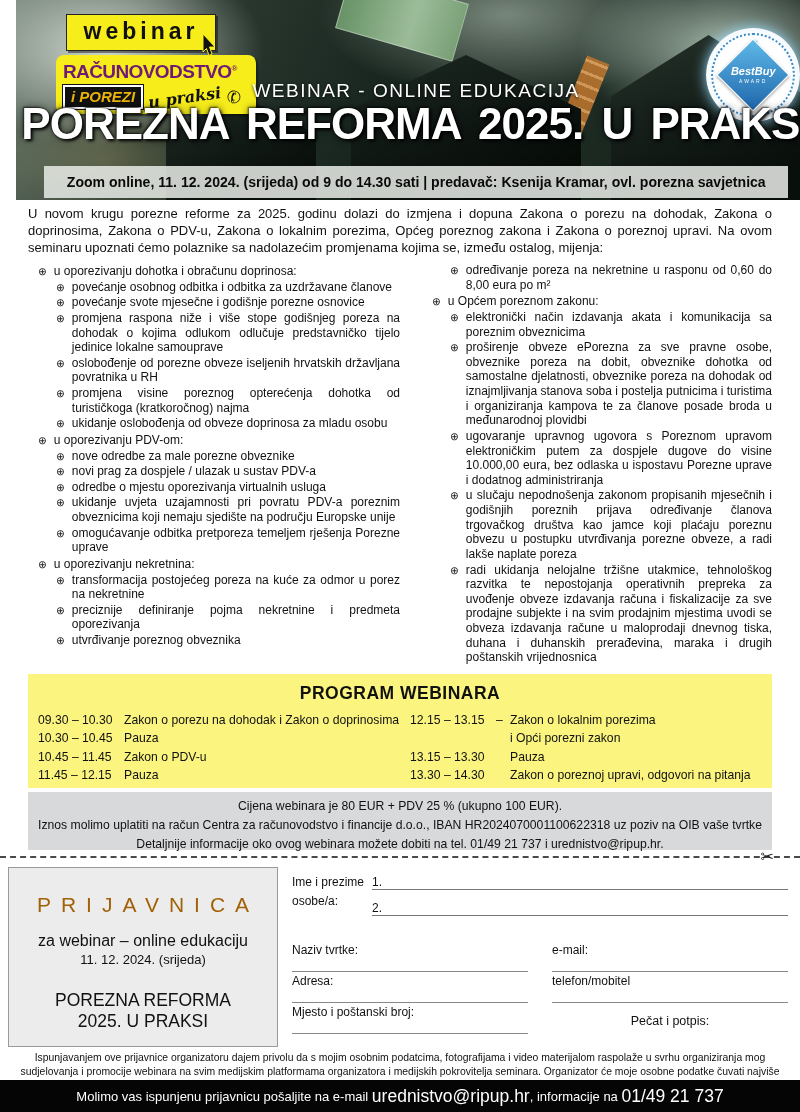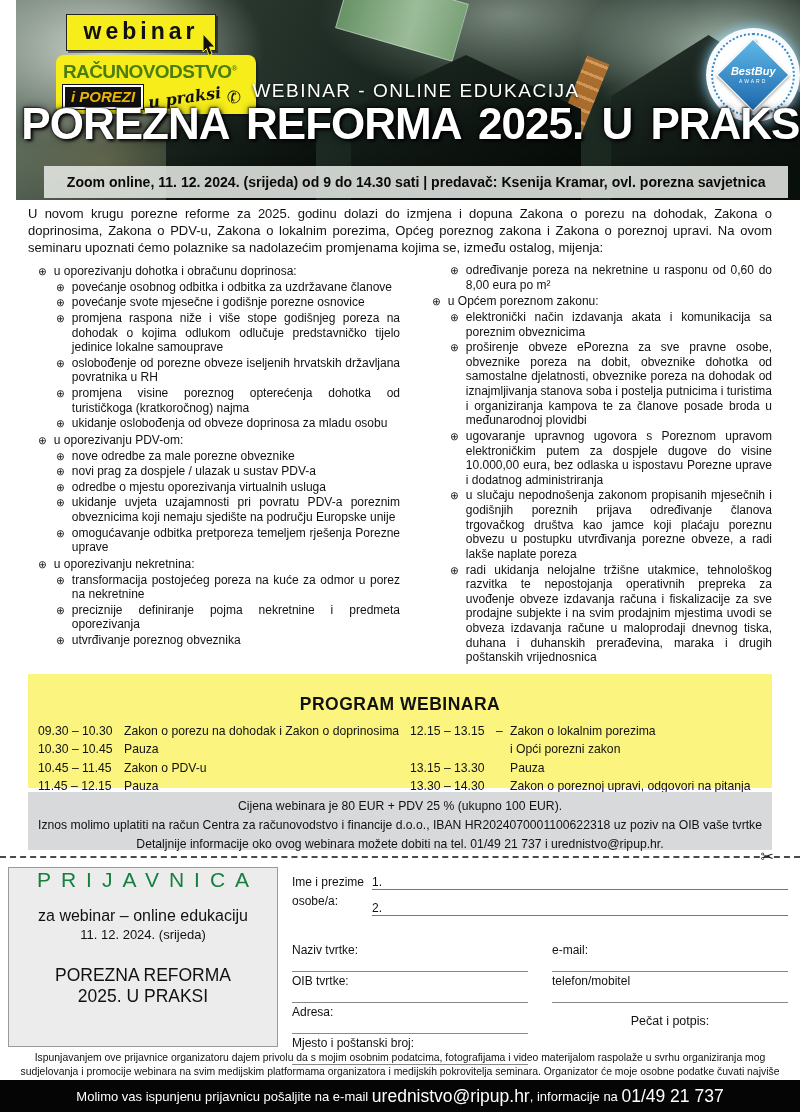--- a/index.html
+++ b/index.html
@@ -24,21 +24,21 @@
     background:repeating-linear-gradient(0deg,#b5722e 0 9px,#dda05c 9px 12px);opacity:.92;}
 
   
   .logo{position:absolute;left:40px;top:14px;width:200px;}
   .logo-webinar{position:relative;width:148px;margin-left:10px;background:#f6ed1b;border:1px solid #222;
     text-align:center;font-size:23px;font-weight:700;letter-spacing:4px;color:#111;padding:3px 0 5px;
     box-shadow:2px 2px 0 rgba(0,0,0,.45);}
   .cursor{position:absolute;right:-4px;bottom:-12px;}
   .logo-main{margin-top:4px;width:186px;background:#f6ed1b;border-radius:8px;padding:6px 7px 5px;
     box-shadow:2px 2px 2px rgba(0,0,0,.4);}
-  .logo-line1{font-size:19px;font-weight:800;letter-spacing:-.6px;color:#4d7c0f;white-space:nowrap;}
+  .logo-line1{font-size:19px;font-weight:800;letter-spacing:-.6px;color:#701a75;white-space:nowrap;}
   .logo-line1 sup{font-size:8px;}
   .logo-line2{display:flex;align-items:center;gap:5px;margin-top:2px;}
   .iporezi{background:#111;color:#eab308;font-weight:800;font-style:italic;font-size:15px;padding:1px 6px 2px;
     border:2px solid #fff;box-shadow:0 0 0 1px #111;white-space:nowrap;}
   .upraksi{font-family:"DejaVu Serif",serif;font-style:italic;font-weight:700;font-size:16px;transform:rotate(-8deg);color:#111;white-space:nowrap;}
   .phone-ic{font-size:17px;transform:rotate(-10deg);}
 
   
   .badge{position:absolute;right:16px;top:28px;width:94px;height:94px;border-radius:50%;
     background:radial-gradient(circle,#ffffff 55%,#dceefc 100%);box-shadow:0 0 14px rgba(150,220,255,.95);
@@ -67,42 +67,42 @@
   .colR{width:350px;}
   .b1,.b2{display:flex;gap:7px;font-size:12px;line-height:1.22;margin-top:1px;}
   .b1{margin-top:2px;}
   .b1 .bm{margin-left:10px;}
   .b2{margin-left:28px;}
   .bm{flex:0 0 auto;font-size:10.5px;color:#222;padding-top:1px;}
   .btext{flex:1;text-align:justify;}
 
   
   .program{position:absolute;top:674px;left:28px;width:744px;height:114px;background:#fbf57f;}
-  .ptitle{text-align:center;font-size:17.5px;font-weight:700;letter-spacing:.5px;padding:20px 0 7px;}
+  .ptitle{text-align:center;font-size:17.5px;font-weight:700;letter-spacing:.5px;padding:9px 0 7px;}
   .pcols{display:flex;padding:0 10px;}
   .pcolL{width:372px;}
   .pcolR{flex:1;}
   .prow{display:flex;font-size:12.2px;line-height:1.5;}
   .ptime{flex:0 0 86px;}
   .pdash{flex:0 0 14px;}
   .ptopic{flex:1;}
 
   
   .price{position:absolute;top:792px;left:28px;width:744px;height:58px;background:#d8d9da;
     text-align:center;font-size:12.2px;line-height:1.55;padding-top:5px;box-sizing:border-box;}
   .price div{white-space:nowrap;}
 
   
   .cutline{position:absolute;top:856px;left:0;width:800px;border-top:2px dashed #4a4a4a;}
   .scissors{position:absolute;top:847px;right:26px;font-size:16px;color:#222;}
 
   
   .prbox{position:absolute;top:867px;left:8px;width:270px;height:180px;background:#ececec;
     border:1px solid #9a9a9a;text-align:center;box-sizing:border-box;}
-  .pr-title{font-size:21px;letter-spacing:10px;text-indent:10px;color:#15803d;}
+  .pr-title{margin-top:25px;font-size:21px;letter-spacing:10px;text-indent:10px;color:#a16207;}
   .pr-sub1{margin-top:15px;font-size:16px;}
   .pr-sub2{margin-top:2px;font-size:13px;}
   .pr-ev1{margin-top:23px;font-size:17.5px;}
   .pr-ev2{font-size:17.5px;}
 
   .formarea{position:absolute;top:872px;left:292px;width:496px;}
   .name-row{display:flex;}
   .name-labels{flex:0 0 80px;font-size:12px;line-height:1.55;padding-top:1px;}
   .name-lines{flex:1;}
   .wline{border-bottom:1px solid #777;height:17px;font-size:12px;display:flex;align-items:flex-end;}
@@ -348,21 +348,20 @@
             <span class="num">1.</span>
           </div>
         <div class="wline">
             <span class="num">2.</span>
           </div>
       </div>
     </div>
     <div class="fields">
       <div class="fcol">
         <div class="field"><span>Naziv tvrtke:</span><div class="uline"></div></div>
-        <div class="field"><span>OIB tvrtke:</span><div class="uline"></div></div>
         <div class="field"><span>Adresa:</span><div class="uline"></div></div>
         <div class="field"><span>Mjesto i poštanski broj:</span><div class="uline"></div></div>
       </div>
       <div class="fcol">
         <div class="field"><span>e-mail:</span><div class="uline"></div></div>
         <div class="field"><span>telefon/mobitel</span><div class="uline"></div></div>
         <div class="pecat">Pečat i potpis:</div>
       </div>
     </div>
   </div>

